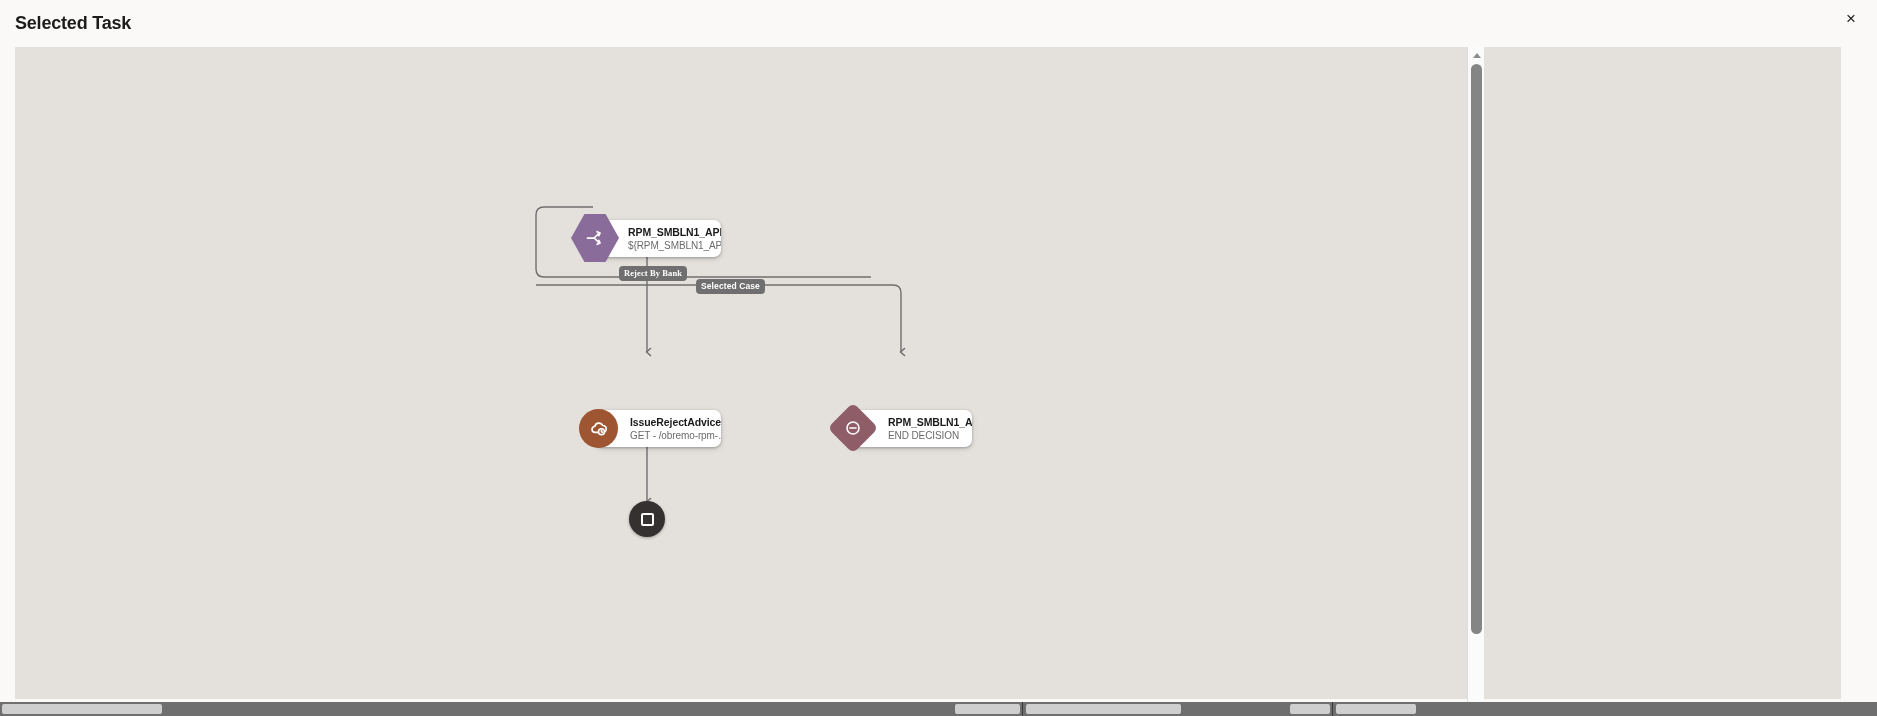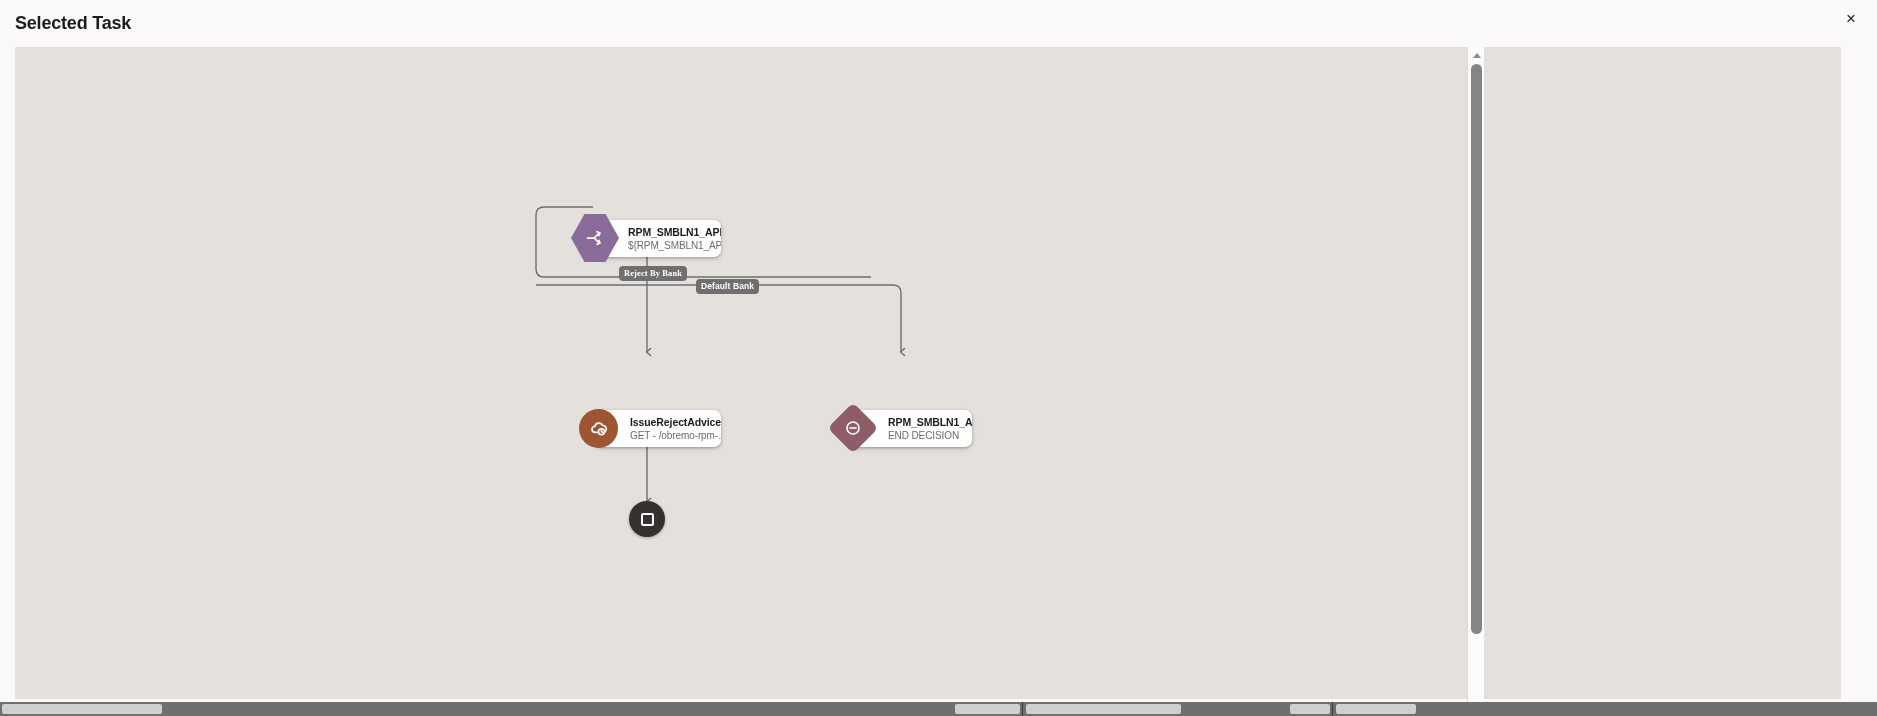--- a/index.html
+++ b/index.html
@@ -235,21 +235,21 @@
 
       <path d="M 578,160 L 529,160 Q 521,160 521,168 L 521,222 Q 521,230 529,230 L 856,230" fill="none" stroke="#6f6f6f" stroke-width="1.4"></path>
 
       <path d="M 521,238 L 878,238 Q 886,238 886,246 L 886,305" fill="none" stroke="#6f6f6f" stroke-width="1.4" marker-end="url(#arrowhead)"></path>
 
       <path d="M 632,365 L 632,455" fill="none" stroke="#6f6f6f" stroke-width="1.4" marker-end="url(#arrowhead)"></path>
     </svg>
 
     <div class="edge-label" style="left:604px; top:219px;font-family:Liberation Serif, serif;">Reject By Bank</div>
 
-    <div class="edge-label" style="left:681px; top:232px;">Default Bank</div>
+    <div class="edge-label" style="left:681px; top:232px;">Selected Case</div>
 
     <div class="node" style="left:580px; top:173px; width:126px;">
       <div class="hex-badge">
         <svg class="badge-icon" width="20" height="20" viewBox="0 0 24 24" fill="none" stroke="#ffffff" stroke-width="2.1" stroke-linecap="round" stroke-linejoin="round">
           <path d="M3 12 H11"></path>
           <path d="M11 12 L17 6"></path>
           <path d="M11 12 L17 18"></path>
           <path d="M14.5 4.5 L18 6 L16.5 9"></path>
           <path d="M16.5 15 L18 18 L14.5 19.5"></path>
         </svg>

